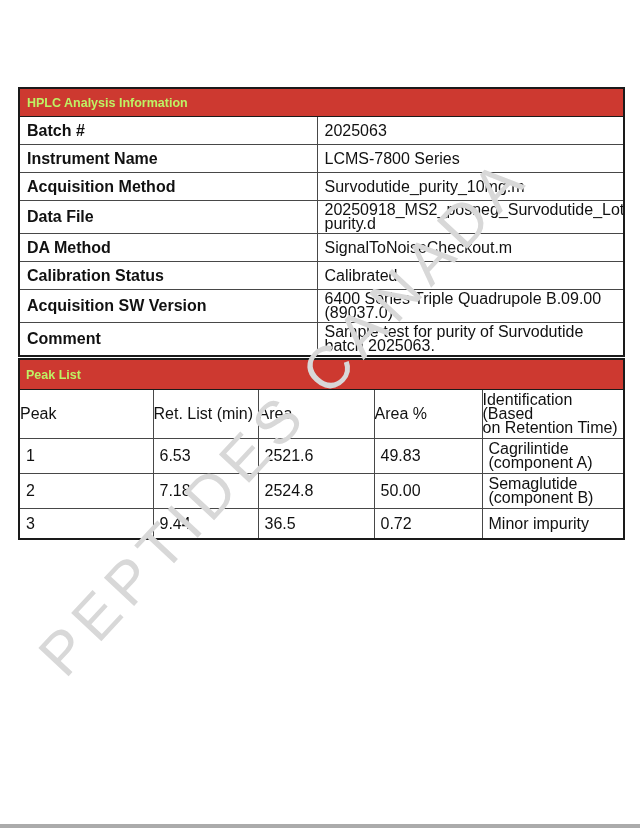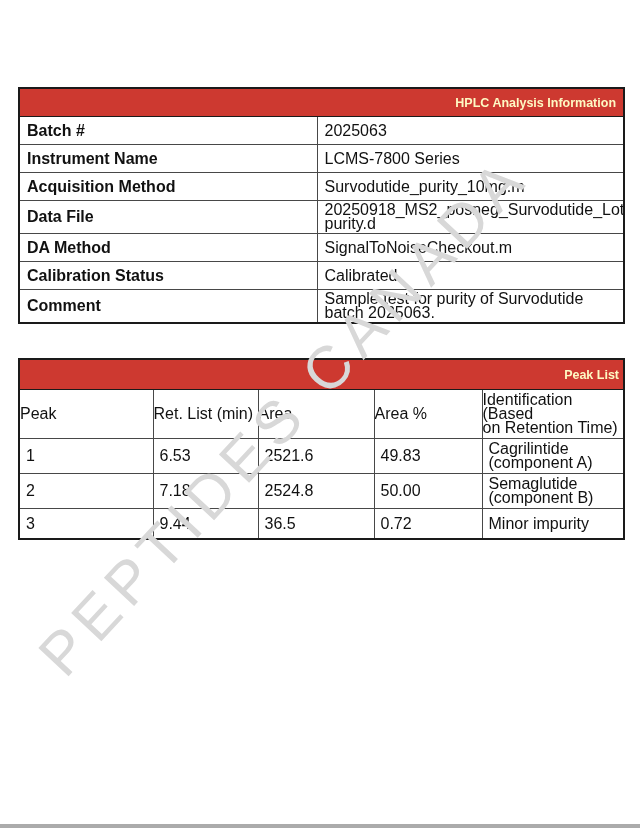--- a/index.html
+++ b/index.html
@@ -40,24 +40,24 @@
   }
   td,th{
     border:1.4px solid #484848;
     font-size:16px;
     vertical-align:middle;
     white-space:pre-line;
     overflow:hidden;
   }
   .red-head{
     background:#cd3930;
-    color:#fef9c3;
+    color:#bef264;
     font-weight:bold;
     font-size:12.5px;
-    text-align:right;
+    text-align:left;
     height:22px;
     border:1.4px solid #1a1a1a;
     white-space:normal;
   }
 
   
   .info-table{top:87px;}
   .info-table td{height:23px;padding:2px 7px;line-height:14px;}
   .info-table .lbl{font-weight:bold;}
   .col-label{width:298px;}
@@ -126,20 +126,24 @@
       </tr>
       <tr>
         <td class="lbl">DA Method</td>
         <td>SignalToNoiseCheckout.m</td>
       </tr>
       <tr>
         <td class="lbl">Calibration Status</td>
         <td>Calibrated</td>
       </tr>
       <tr>
+        <td class="lbl">Acquisition SW Version</td>
+        <td>6400 Series Triple Quadrupole B.09.00 (89037.0)</td>
+      </tr>
+      <tr>
         <td class="lbl">Comment</td>
         <td>Sample test for purity of Survodutide batch 2025063.</td>
       </tr>
     </tbody>
   </table>
 
   <table class="peak-table">
     <colgroup>
       <col class="c-peak">
         <col class="c-ret">

